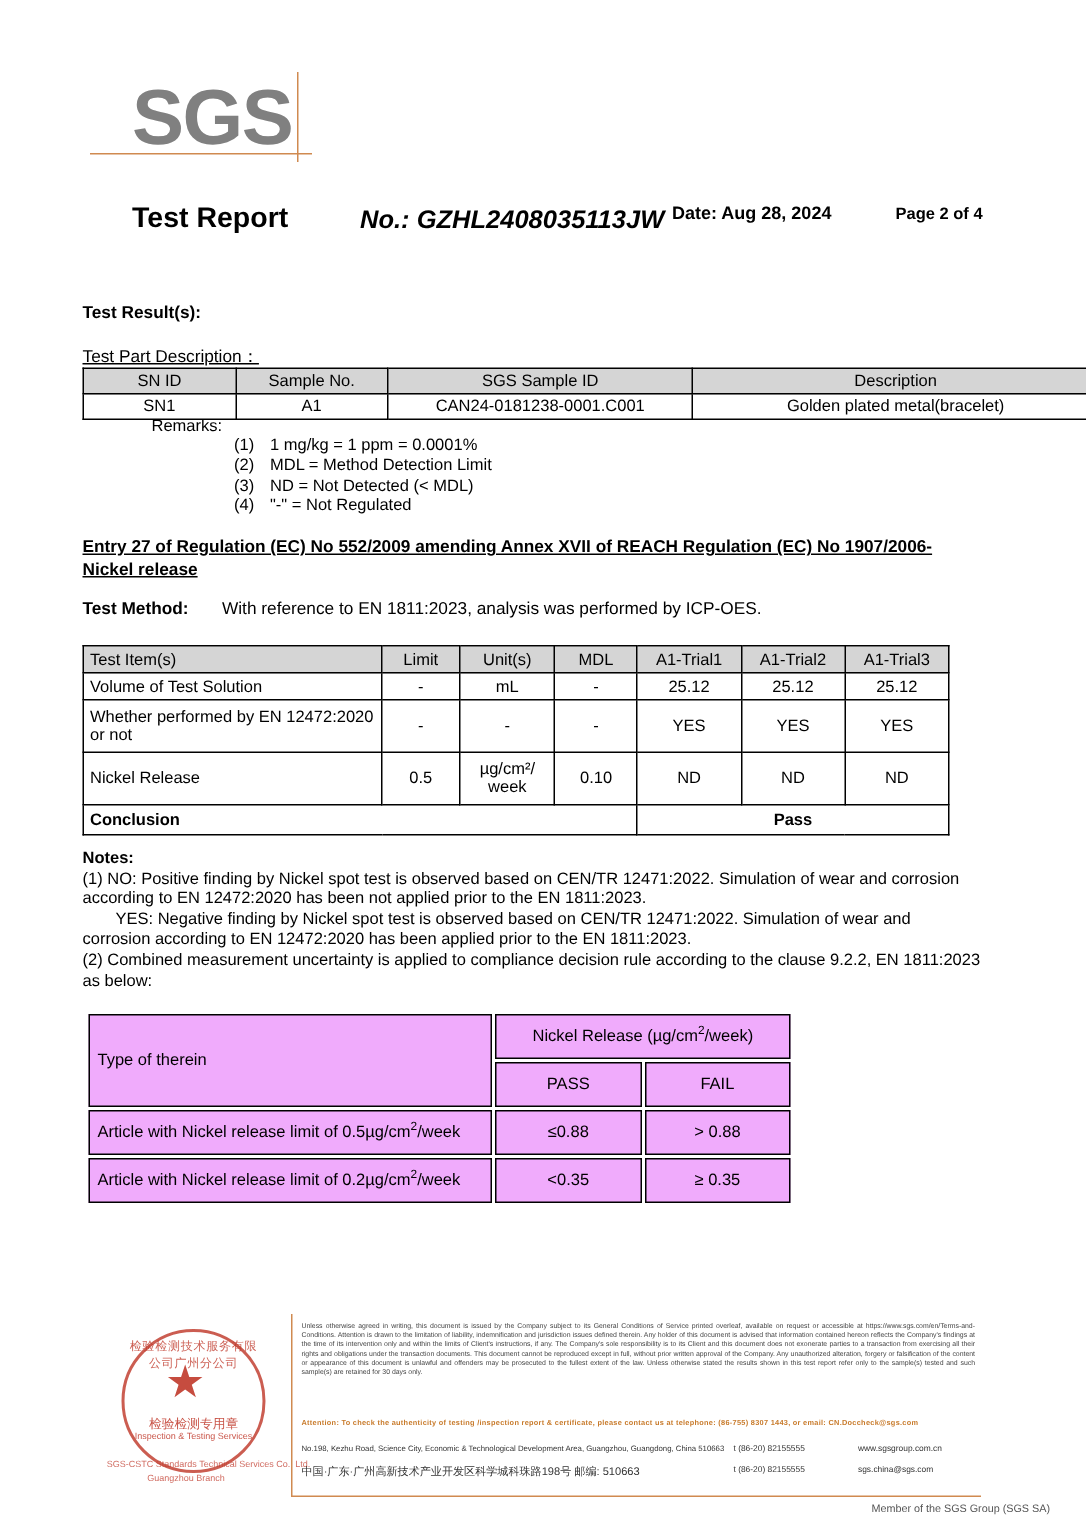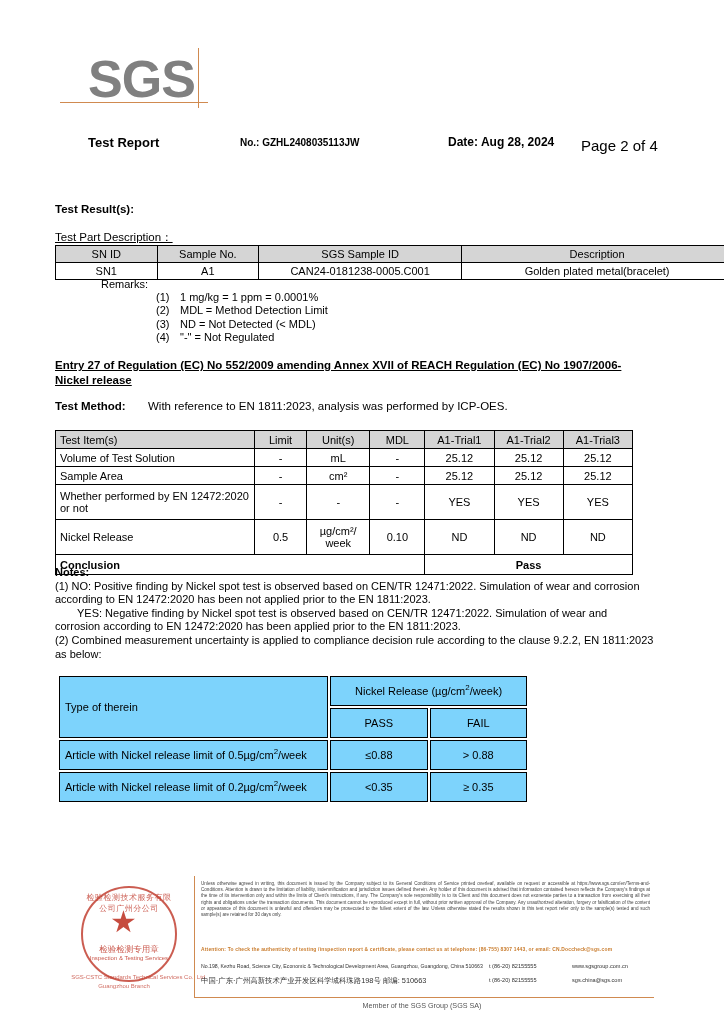--- a/index.html
+++ b/index.html
@@ -58,44 +58,45 @@
     position: absolute;
     left: 0;
     top: 135px;
     width: 724px;
     height: 22px;
   }
   .hdr-title {
     position: absolute;
     left: 88px;
     top: 0;
-    font-size: 13px;
+    font-size: 19px;
     font-weight: bold;
   }
   .hdr-no {
     position: absolute;
     left: 240px;
     top: 2px;
-    font-size: 10px;
-    font-weight: bold;
+    font-size: 17px;
+    font-weight: bold;
+    font-style: italic;
   }
   .hdr-date {
     position: absolute;
     left: 437px;
     top: 0;
     font-size: 12px;
     font-weight: bold;
     padding-left: 11px;
   }
   .hdr-page {
     position: absolute;
-    left: 581px;
+    left: 597px;
     top: 2px;
-    font-size: 15px;
-    font-weight: normal;
+    font-size: 11px;
+    font-weight: bold;
   }
 
   
   .body-area {
     position: absolute;
     left: 0;
     top: 0;
     width: 724px;
   }
   .lbl-results {
@@ -226,21 +227,21 @@
     left: 57px;
     top: 674px;
     width: 472px;
     font-size: 11px;
   }
   #unc-table td, #unc-table th {
     border: 1px solid #000000;
     padding: 3px 5px;
     font-weight: normal;
     vertical-align: middle;
-    background: #7dd3fc;
+    background: #f0abfc;
   }
   #unc-table .c { text-align: center; }
   #unc-table .l { text-align: left; }
   #unc-table td.type-cell { height: 44px; }
   #unc-table td.head-span { height: 22px; }
   #unc-table td.pf { height: 22px; }
   #unc-table td.datarow { height: 22px; }
   sup { font-size: 0.72em; vertical-align: super; line-height: 0; }
 
   
@@ -419,21 +420,21 @@
     left: 572px;
     top: 977px;
     font-size: 5.6px;
     color: #333333;
   }
   .member {
     position: absolute;
     left: 0;
     top: 1001px;
     width: 700px;
-    text-align: center;
+    text-align: right;
     font-size: 7.2px;
     color: #555555;
   }
   .member-inner { margin-left: 144px; }
 </style>
 </head>
 <body>
 
 <div id="page">
 
@@ -461,21 +462,21 @@
           <th style="width:15%">SN ID</th>
           <th style="width:15%">Sample No.</th>
           <th style="width:30%">SGS Sample ID</th>
           <th style="width:40%">Description</th>
         </tr>
       </thead>
       <tbody>
         <tr>
           <td>SN1</td>
           <td>A1</td>
-          <td>CAN24-0181238-0005.C001</td>
+          <td>CAN24-0181238-0001.C001</td>
           <td>Golden plated metal(bracelet)</td>
         </tr>
       </tbody>
     </table>
 
     <div class="remarks">
       <div class="rem-title">Remarks:</div>
       <ol>
         <li><span class="num">(1)</span><span>1 mg/kg = 1 ppm = 0.0001%</span></li>
         <li><span class="num">(2)</span><span>MDL = Method Detection Limit</span></li>
@@ -509,29 +510,20 @@
         <tr>
           <td class="item">Volume of Test Solution</td>
           <td class="ctr">-</td>
           <td class="ctr">mL</td>
           <td class="ctr">-</td>
           <td class="ctr">25.12</td>
           <td class="ctr">25.12</td>
           <td class="ctr">25.12</td>
         </tr>
         <tr>
-          <td class="item">Sample Area</td>
-          <td class="ctr">-</td>
-          <td class="ctr">cm²</td>
-          <td class="ctr">-</td>
-          <td class="ctr">25.12</td>
-          <td class="ctr">25.12</td>
-          <td class="ctr">25.12</td>
-        </tr>
-        <tr>
           <td class="item tall">Whether performed by EN 12472:2020 or not</td>
           <td class="ctr tall">-</td>
           <td class="ctr tall">-</td>
           <td class="ctr tall">-</td>
           <td class="ctr tall">YES</td>
           <td class="ctr tall">YES</td>
           <td class="ctr tall">YES</td>
         </tr>
         <tr>
           <td class="item tall">Nickel Release</td>

